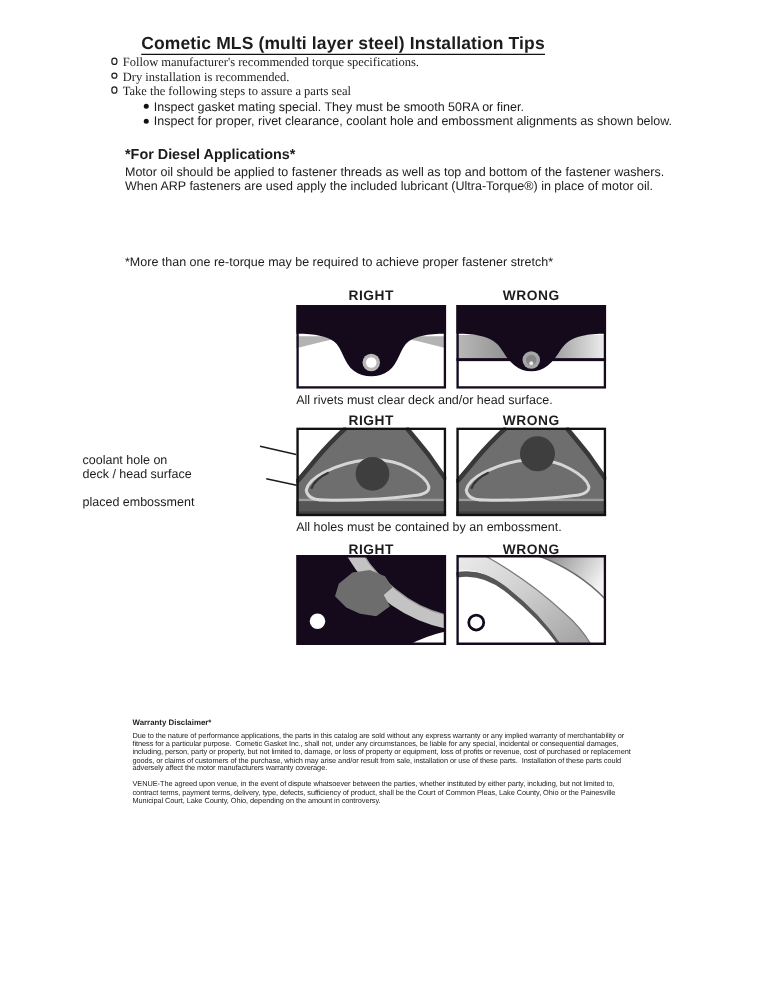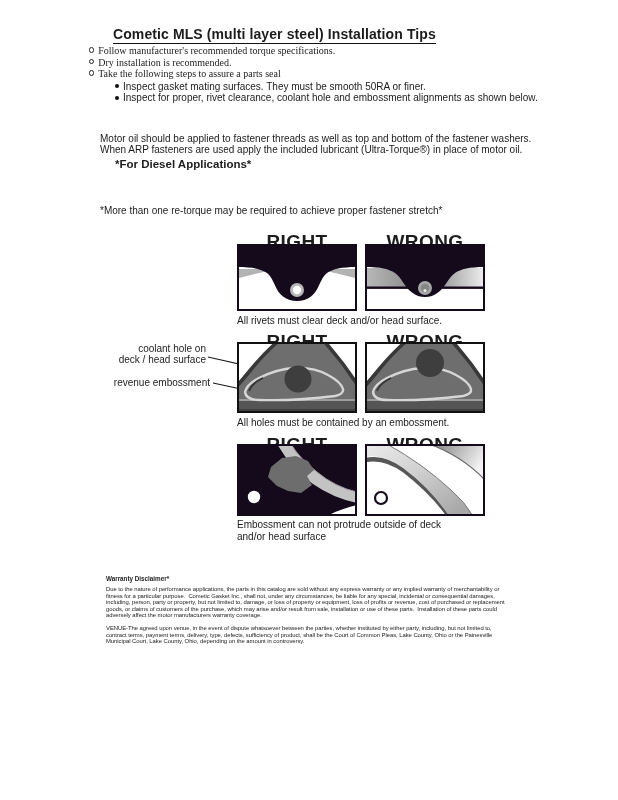--- a/index.html
+++ b/index.html
@@ -11,43 +11,43 @@
   .title{left:113px;top:26px;font-size:14px;font-weight:bold;border-bottom:1.6px solid #111;
          padding-bottom:1px;letter-spacing:.1px;}
   
   .bullet{left:89px;font-size:10px;font-family:Liberation Serif, serif;}
   .subbullet{left:115px;font-size:10px;}
   .mk-o{display:inline-block;width:3.2px;height:3.2px;border:1px solid #222;border-radius:50%;
         margin-right:4px;vertical-align:1.5px;}
   .mk-f{display:inline-block;width:4px;height:4px;background:#111;border-radius:50%;
         margin-right:4px;vertical-align:1.5px;}
   
-  .h2{left:115px;font-size:11.5px;font-weight:bold;margin-top:40px;}
+  .h2{left:100px;font-size:11.5px;font-weight:bold;}
   .para{left:100px;font-size:10px;line-height:11.3px;}
   
-  .rw{width:120px;text-align:center;font-size:19px;font-weight:bold;letter-spacing:.4px;}
+  .rw{width:120px;text-align:center;font-size:11px;font-weight:bold;letter-spacing:.4px;}
   .cap{font-size:10px;line-height:11.5px;}
-  .sidelabel{font-size:10px;line-height:10.5px;text-align:right;}
+  .sidelabel{font-size:10px;line-height:10.5px;text-align:left;margin-top:20px;}
   .dbox{position:absolute;display:block;}
   
   .disc-h{left:106px;font-size:6.3px;font-weight:bold;}
   .disc{left:106px;font-size:5.9px;line-height:6.5px;letter-spacing:-0.05px;}
   .pagenum{left:388px;top:760px;font-size:12.5px;letter-spacing:.3px;}
 </style>
 </head>
 <body>
 
 <div id="page">
 
   <div class="abs title">Cometic MLS (multi layer steel) Installation Tips</div>
 
   <div class="abs bullet" style="top:45px"><span class="mk-o"></span><span>Follow manufacturer's recommended torque specifications.</span></div>
   <div class="abs bullet" style="top:56.5px"><span class="mk-o"></span><span>Dry installation is recommended.</span></div>
   <div class="abs bullet" style="top:68px"><span class="mk-o"></span><span>Take the following steps to assure a parts seal</span></div>
-  <div class="abs subbullet" style="top:80.5px"><span class="mk-f"></span><span>Inspect gasket mating surfaces.  They must be smooth 50RA or finer.</span></div>
+  <div class="abs subbullet" style="top:80.5px"><span class="mk-f"></span><span>Inspect gasket mating special.  They must be smooth 50RA or finer.</span></div>
   <div class="abs subbullet" style="top:92px"><span class="mk-f"></span><span>Inspect for proper, rivet clearance, coolant hole and embossment alignments as shown below.</span></div>
 
   <div class="abs h2" style="top:118px">*For Diesel Applications*</div>
   <div class="abs para pre" style="top:133px">Motor oil should be applied to fastener threads as well as top and bottom of the fastener washers.
 When ARP fasteners are used apply the included lubricant (Ultra-Torque®) in place of motor oil.</div>
   <div class="abs para" style="top:205px">*More than one re-torque may be required to achieve proper fastener stretch*</div>
 
   <div class="abs rw" style="left:237px;top:231px">RIGHT</div>
   <div class="abs rw" style="left:365px;top:231px">WRONG</div>
 
@@ -80,21 +80,21 @@
     <rect x="1" y="1" width="118" height="65" fill="none" stroke="#15091c" stroke-width="2"></rect>
   </svg>
 
   <div class="abs cap" style="left:237px;top:315px">All rivets must clear deck and/or head surface.</div>
 
   <div class="abs rw" style="left:237px;top:331px">RIGHT</div>
   <div class="abs rw" style="left:365px;top:331px">WRONG</div>
 
   <div class="abs sidelabel pre" style="left:66px;top:344px;width:140px">coolant hole on
 deck / head surface</div>
-  <div class="abs sidelabel" style="left:66px;top:378px;width:144px">revenue embossment</div>
+  <div class="abs sidelabel" style="left:66px;top:378px;width:144px">placed embossment</div>
 
   <svg class="abs" style="left:205px;top:350px" width="95" height="50" viewBox="0 0 95 50">
     <line x1="3" y1="7" x2="82" y2="25" stroke="#1c1c1c" stroke-width="1.2"></line>
     <line x1="8" y1="33" x2="50" y2="42" stroke="#1c1c1c" stroke-width="1.2"></line>
   </svg>
 
   <svg class="dbox" style="left:237px;top:342px" width="120" height="71" viewBox="0 0 120 71">
     <rect width="120" height="71" fill="#6e6e6e"></rect>
     <rect y="57" width="120" height="2" fill="#9c9c9c"></rect>
     <rect y="59" width="120" height="12" fill="#555555"></rect>
@@ -154,22 +154,20 @@
     <rect width="120" height="72" fill="#ffffff"></rect>
     <path d="M64,0 L120,0 L120,36 Q97,12 64,0 Z" fill="url(#g3c)"></path>
     <path d="M64,0 Q97,12 120,36" stroke="#6b6b6b" stroke-width="1.2" fill="none"></path>
     <path d="M0,16 Q20,12 40,27 Q68,49 84,72" fill="none" stroke="#565656" stroke-width="4.5"></path>
     <path d="M0,0 L22,0 Q58,20 86,46 Q100,58 108,72 L84,72 Q66,45 38,24 Q17,9 0,13 Z" fill="url(#g3m)"></path>
     <path d="M22,0 Q58,20 86,46 Q100,58 108,72" stroke="#7a7a7a" stroke-width="1" fill="none"></path>
     <circle cx="16" cy="54" r="6" fill="#ffffff" stroke="#15091c" stroke-width="2.2"></circle>
     <rect x="1" y="1" width="118" height="70" fill="none" stroke="#15091c" stroke-width="2"></rect>
   </svg>
 
-  <div class="abs cap pre" style="left:237px;top:519px">Embossment can not protrude outside of deck
-and/or head surface</div>
 
   <div class="abs disc-h" style="top:575px">Warranty Disclaimer*</div>
   <div class="abs disc pre" style="top:586px">Due to the nature of performance applications, the parts in this catalog are sold without any express warranty or any implied warranty of merchantability or
 fitness for a particular purpose.  Cometic Gasket Inc., shall not, under any circumstances, be liable for any special, incidental or consequential damages,
 including, person, party or property, but not limited to, damage, or loss of property or equipment, loss of profits or revenue, cost of purchased or replacement
 goods, or claims of customers of the purchase, which may arise and/or result from sale, installation or use of these parts.  Installation of these parts could
 adversely affect the motor manufacturers warranty coverage.</div>
   <div class="abs disc pre" style="top:625px">VENUE-The agreed upon venue, in the event of dispute whatsoever between the parties, whether instituted by either party, including, but not limited to,
 contract terms, payment terms, delivery, type, defects, sufficiency of product, shall be the Court of Common Pleas, Lake County, Ohio or the Painesville
 Municipal Court, Lake County, Ohio, depending on the amount in controversy.

